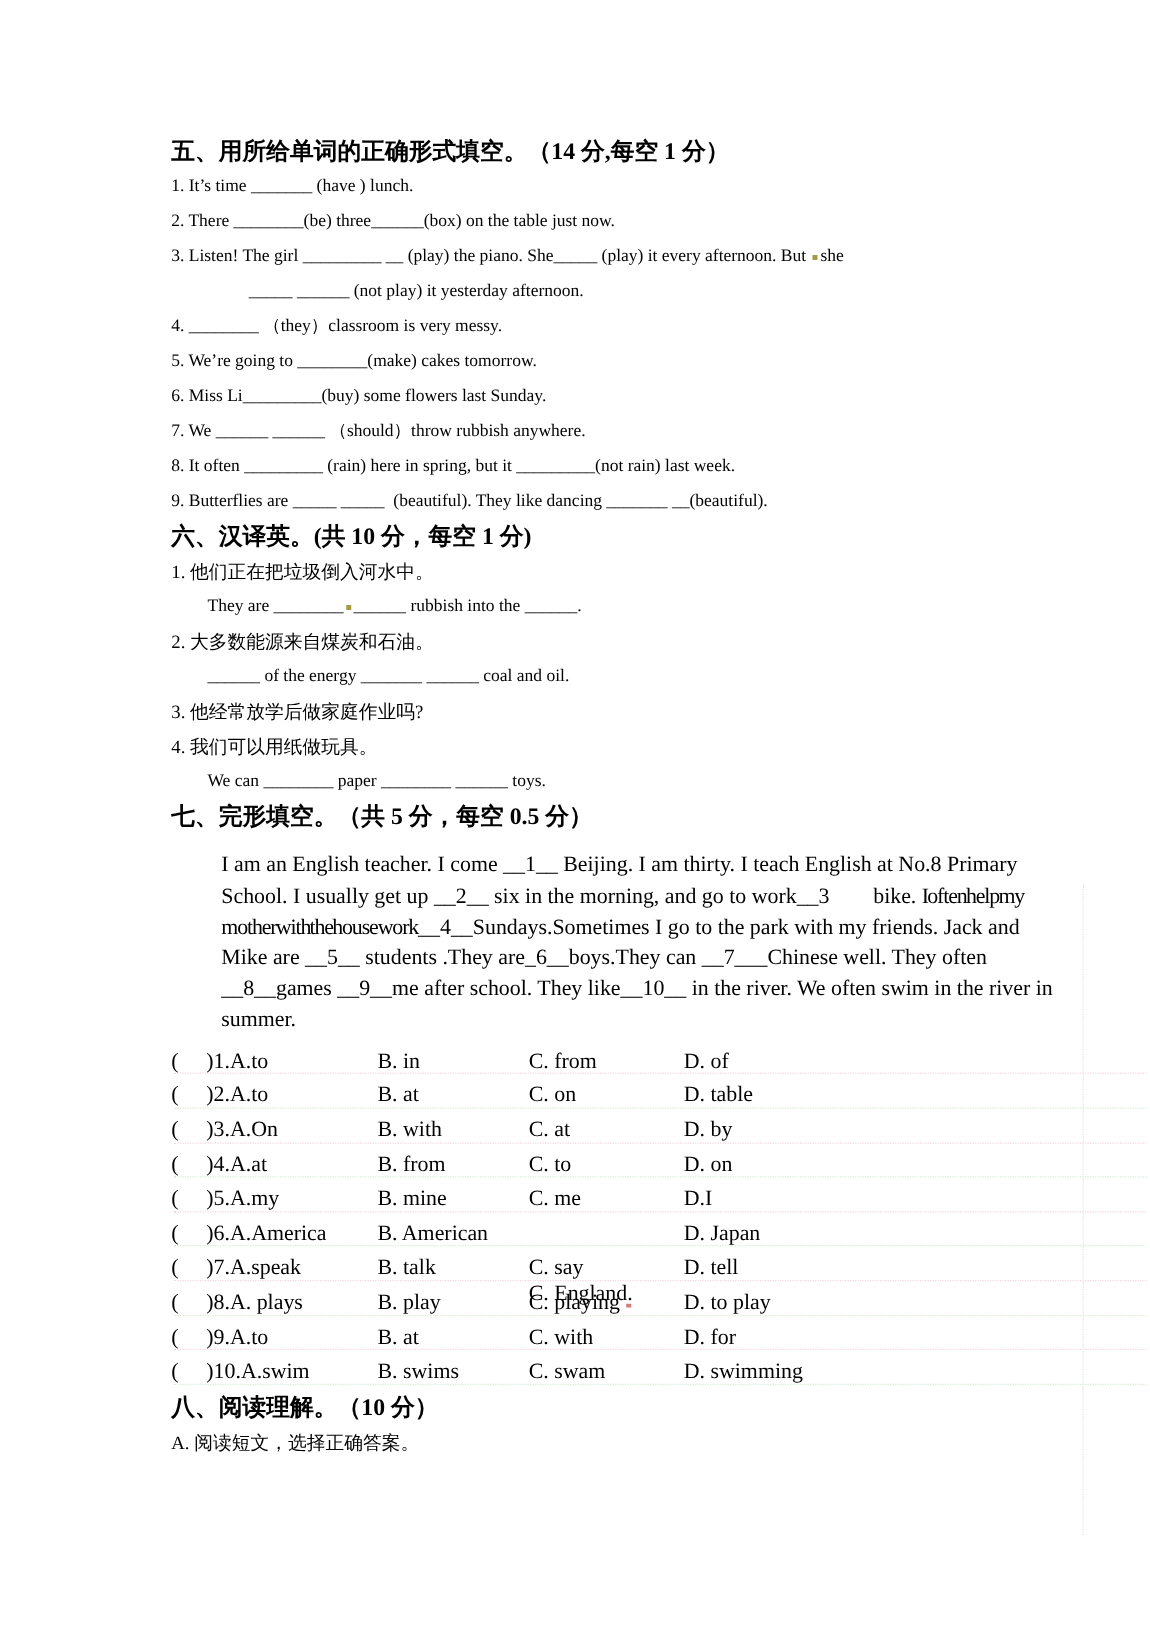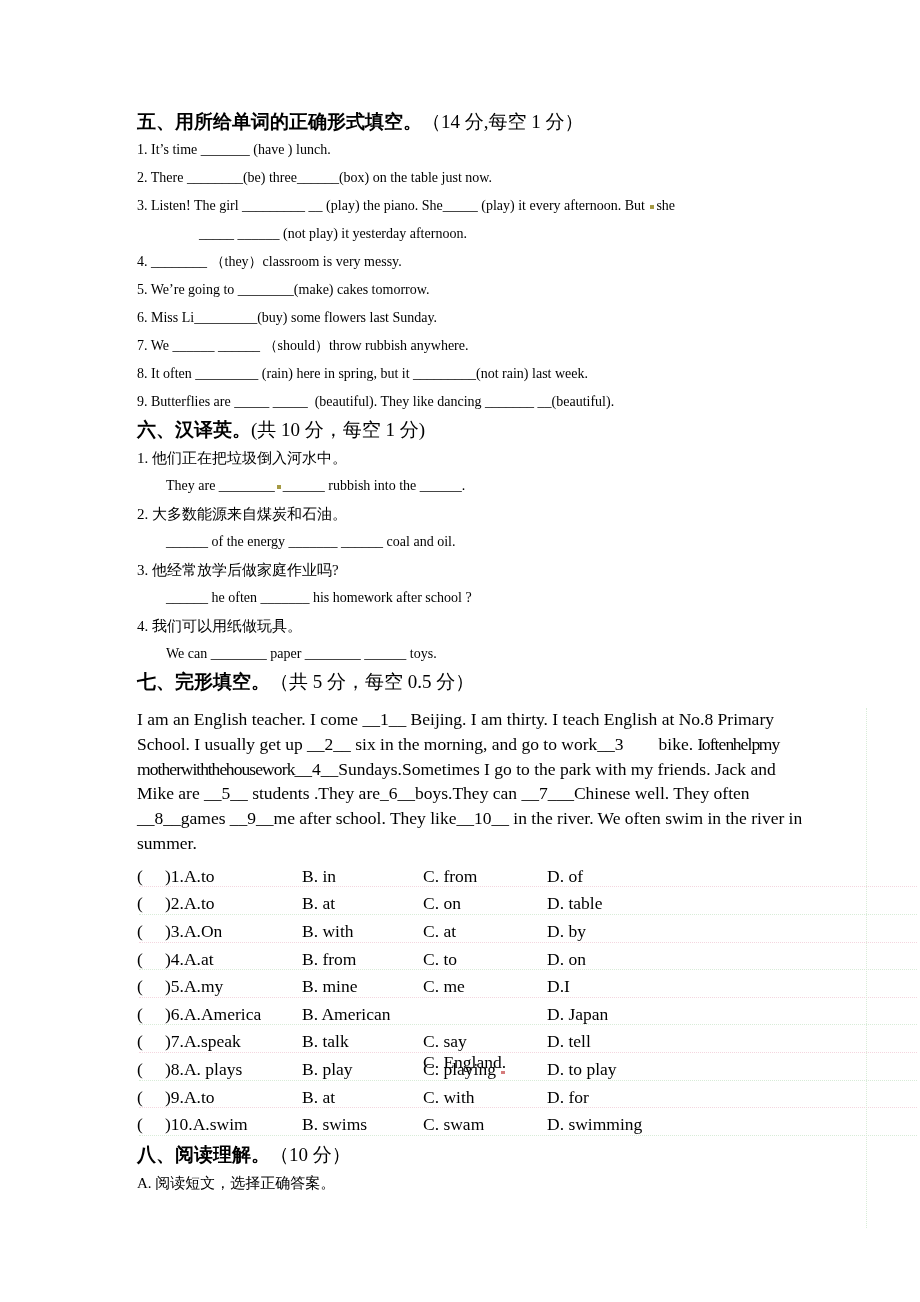--- a/index.html
+++ b/index.html
@@ -4,27 +4,27 @@
 <style>
   html,body{margin:0;padding:0;}
   body{
     width:920px;height:1302px;background:#ffffff;position:relative;
     font-family:"Liberation Serif","DejaVu Serif",serif;color:#000;
     overflow:hidden;
   }
   .page{position:absolute;left:137px;top:108px;width:732px;}
   .heading{font-size:19px;line-height:28px;white-space:pre-wrap;}
   .hb{font-weight:700;}
-  .hr{font-weight:400;text-align:center;}
+  .hr{font-weight:700;text-align:center;}
   .line{font-size:14px;line-height:28px;white-space:pre-wrap;}
   .cnline{font-size:15px;}
   .ind1{padding-left:62px;}
   .ind2{padding-left:29px;}
   .passage{margin-top:11px;margin-bottom:7px;}
-  .pline{font-size:17.5px;line-height:24.8px;white-space:pre-wrap;}
+  .pline{font-size:17.5px;line-height:24.8px;white-space:pre-wrap;margin-left:40px;}
   .cond{letter-spacing:-0.9px;word-spacing:-4px;}
   .odot{display:inline-block;width:4px;height:4px;background:#a59a44;margin:0 2px 1px 2px;vertical-align:baseline;}
   .opt-row{position:relative;height:27.6px;font-size:17.5px;line-height:27.6px;white-space:pre;}
   .opt-row span{position:absolute;top:0;}
   .c-paren{left:0;}
   .c-a{left:28px;}
   .c-b{left:165px;}
   .c-c{left:286px;}
   .c-d{left:410px;}
   .opt-row::after{content:"";position:absolute;left:2px;right:-48px;bottom:3px;border-bottom:1px dotted #f2ccd8;opacity:.8;}
@@ -55,21 +55,20 @@
     </div>
 
   <div class="heading"><span class="hb">六、汉译英。</span><span class="hr">(共 10 分，每空 1 分)</span></div>
 
   <div id="s6-items">
       <div class="line cnline">1. 他们正在把垃圾倒入河水中。</div>
       <div class="line ind2"><span>They are ________</span><span class="odot"></span><span>______ rubbish into the ______.</span></div>
       <div class="line cnline">2. 大多数能源来自煤炭和石油。</div>
       <div class="line ind2"><span>______ of the energy _______ ______ coal and oil.</span></div>
       <div class="line cnline">3. 他经常放学后做家庭作业吗?</div>
-      <div class="line ind2"><span>______ he often _______ his homework after school ?</span></div>
       <div class="line cnline">4. 我们可以用纸做玩具。</div>
       <div class="line ind2"><span>We can ________ paper ________ ______ toys.</span></div>
     </div>
 
   <div class="heading"><span class="hb">七、完形填空。</span><span class="hr">（共 5 分，每空 0.5 分）</span></div>
 
   <div id="s7-passage" class="passage">
       <div class="pline"><span>I am an English teacher. I come __1__ Beijing. I am thirty. I teach English at No.8 Primary</span></div>
       <div class="pline"><span>School. I usually get up __2__ six in the morning, and go to work__3        bike. </span><span class="cond">I often help my</span></div>
       <div class="pline"><span class="cond">mother with the housework</span><span>__4__Sundays.Sometimes I go to the park with my friends. Jack and</span></div>

